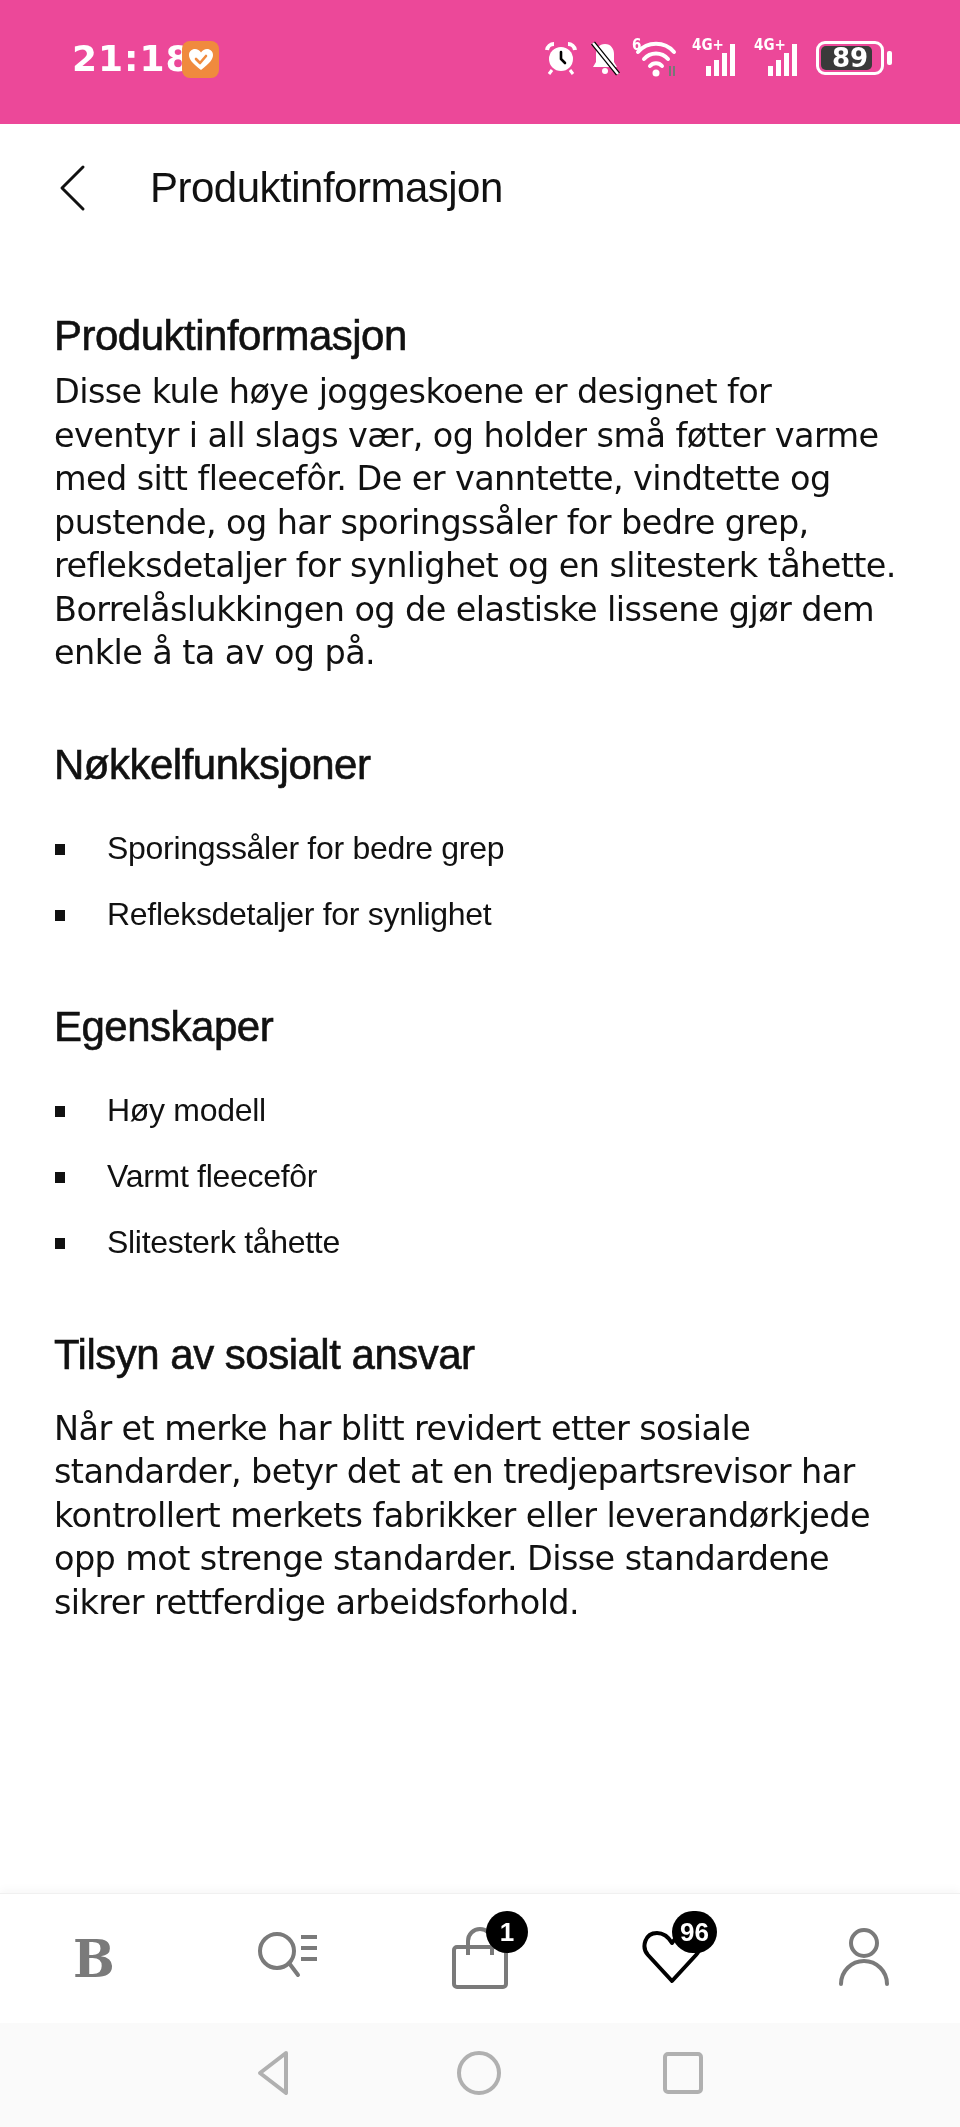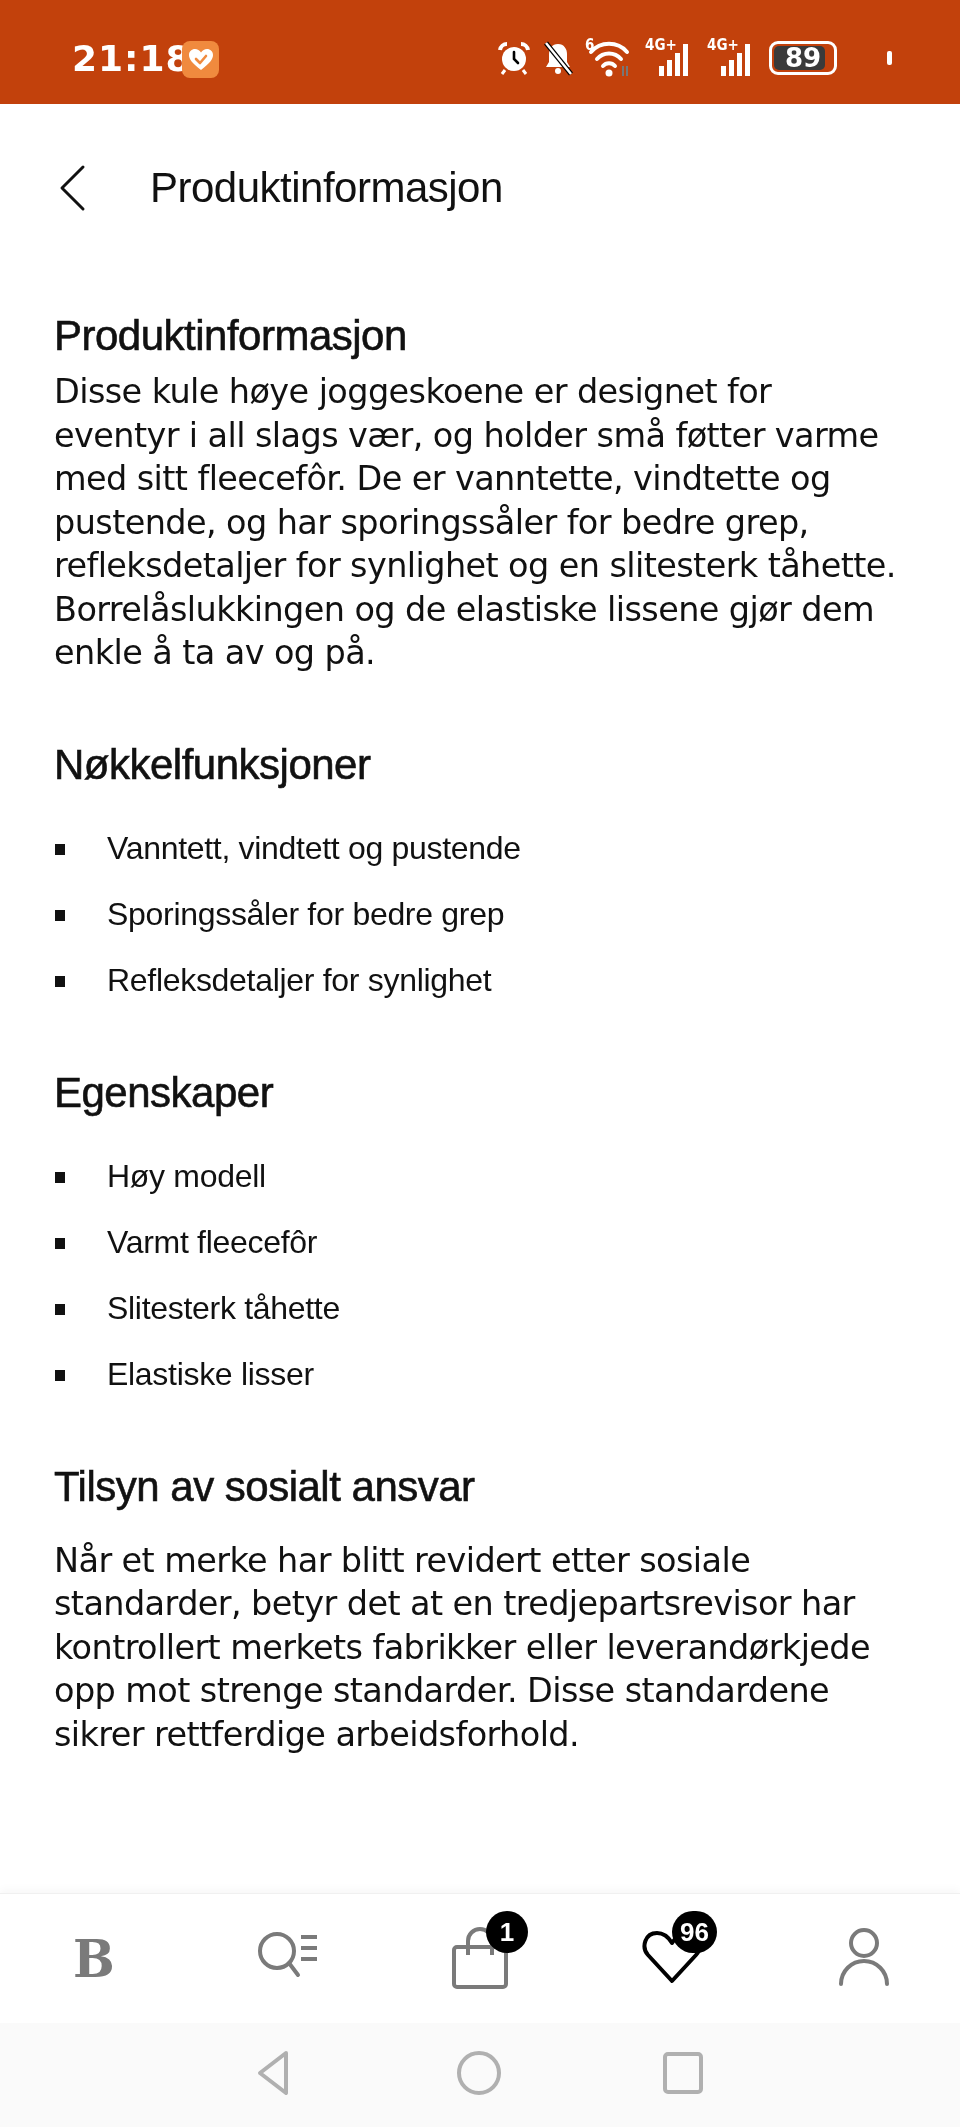--- a/index.html
+++ b/index.html
@@ -1,20 +1,20 @@
 <!DOCTYPE html>
 <html><head>
   <meta charset="utf-8">
   <style>
     * { box-sizing: border-box; margin: 0; padding: 0; }
     html, body { width: 960px; height: 2127px; overflow: hidden; background: #ffffff; }
     body { font-family: "Liberation Sans", sans-serif; color: #111111; position: relative; }
 
     
-    .status-bar { position: absolute; top: 0; left: 0; width: 960px; height: 104px; background: #c2410c; color: #ffffff; }
+    .status-bar { position: absolute; top: 0; left: 0; width: 960px; height: 124px; background: #ec4899; color: #ffffff; }
     .status-time { position: absolute; left: 72px; top: 38px; font-family: "DejaVu Sans", sans-serif; font-size: 36px; font-weight: bold; letter-spacing: 1px; }
     .status-app-icon { position: absolute; left: 182px; top: 41px; width: 37px; height: 37px; border-radius: 8px; background: #f08a3e; display: flex; align-items: center; justify-content: center; }
     .status-right { position: absolute; right: 68px; top: 36px; height: 44px; display: flex; align-items: center; gap: 10px; }
     .status-right svg { display: block; }
     .battery { position: relative; width: 68px; height: 34px; border: 3px solid #fff; border-radius: 9px; display: flex; align-items: center; justify-content: center; }
     .battery-fill { position: absolute; left: 2px; top: 2px; bottom: 2px; width: 82%; background: #3a3a3a; border-radius: 5px; }
     .battery-text { position: relative; font-family: "DejaVu Sans", sans-serif; font-size: 26px; color: #fff; font-weight: bold; }
     .battery-nub { width: 5px; height: 14px; background: #fff; border-radius: 2px; margin-left: 3px; }
     .net-label { font-family: "DejaVu Sans Condensed", "DejaVu Sans", sans-serif; font-size: 15px; font-weight: bold; position: absolute; top: -2px; left: 0; }
 
@@ -102,21 +102,21 @@
     </span>
     <span style="position:relative; width:52px; height:40px; display:inline-block;">
       <span class="net-label">4G+</span>
       <svg width="52" height="40" viewBox="0 0 52 40" style="position:absolute; left:0; top:0;">
         <rect x="14" y="28" width="5" height="10" fill="#fff"></rect>
         <rect x="22" y="22" width="5" height="16" fill="#fff"></rect>
         <rect x="30" y="15" width="5" height="23" fill="#fff"></rect>
         <rect x="38" y="6" width="5" height="32" fill="#fff"></rect>
       </svg>
     </span>
-    <span style="display:flex; align-items:center;gap:47px;">
+    <span style="display:flex; align-items:center;">
       <span class="battery">
         <span class="battery-fill"></span>
         <span class="battery-text">89</span>
       </span>
       <span class="battery-nub"></span>
     </span>
   </div>
 </div>
 
 <div class="app-header">
@@ -129,31 +129,29 @@
   </div>
   <div class="header-title">Produktinformasjon</div>
 </div>
 
 <div class="content">
   <h2 id="h-prod" class="section-heading">Produktinformasjon</h2>
   <p id="p-prod" class="paragraph">Disse kule høye joggeskoene er designet for eventyr i all slags vær, og holder små føtter varme med sitt fleecefôr. De er vanntette, vindtette og pustende, og har sporingssåler for bedre grep, refleksdetaljer for synlighet og en slitesterk tåhette. Borrelåslukkingen og de elastiske lissene gjør dem enkle å ta av og på.</p>
 
   <h2 id="h-key" class="section-heading">Nøkkelfunksjoner</h2>
   <ul id="l-key" class="bullet-list">
-    <li class="bullet-item"><span class="bullet-mark"></span><span>Vanntett, vindtett og pustende</span></li>
     <li class="bullet-item"><span class="bullet-mark"></span><span>Sporingssåler for bedre grep</span></li>
     <li class="bullet-item"><span class="bullet-mark"></span><span>Refleksdetaljer for synlighet</span></li>
   </ul>
 
   <h2 id="h-props" class="section-heading">Egenskaper</h2>
   <ul id="l-props" class="bullet-list">
     <li class="bullet-item"><span class="bullet-mark"></span><span>Høy modell</span></li>
     <li class="bullet-item"><span class="bullet-mark"></span><span>Varmt fleecefôr</span></li>
     <li class="bullet-item"><span class="bullet-mark"></span><span>Slitesterk tåhette</span></li>
-    <li class="bullet-item"><span class="bullet-mark"></span><span>Elastiske lisser</span></li>
   </ul>
 
   <h2 id="h-social" class="section-heading">Tilsyn av sosialt ansvar</h2>
   <p id="p-social" class="paragraph">Når et merke har blitt revidert etter sosiale standarder, betyr det at en tredjepartsrevisor har kontrollert merkets fabrikker eller leverandørkjede opp mot strenge standarder. Disse standardene sikrer rettferdige arbeidsforhold.</p>
 </div>
 
 <div class="bottom-nav">
   <div class="nav-item" style="left:34px;">
     <div class="icon-wrap">
       <span class="brand-logo">B</span>

